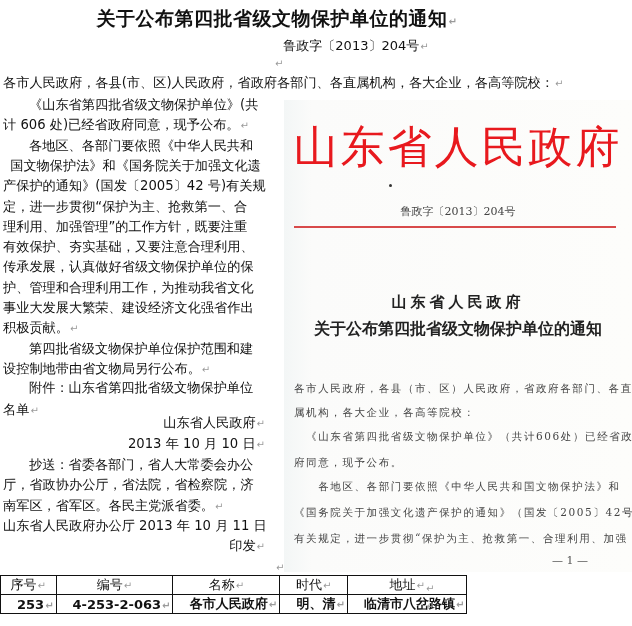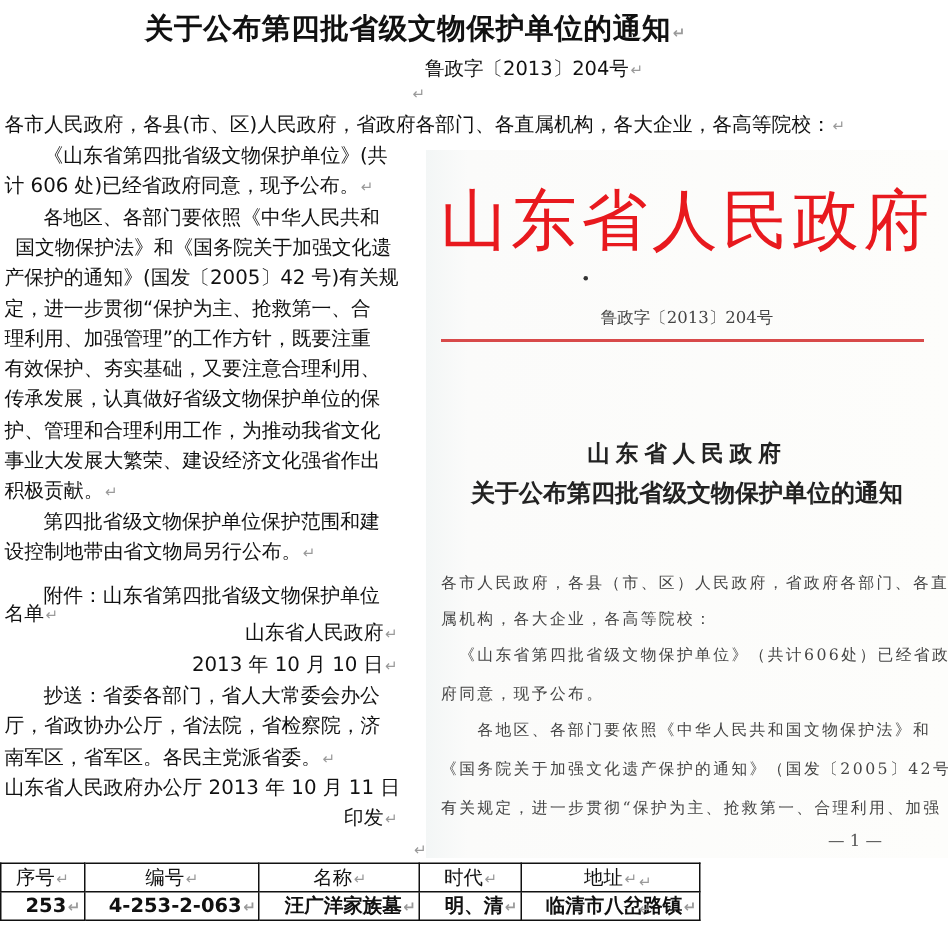--- a/index.html
+++ b/index.html
@@ -52,21 +52,21 @@
     <div class="lp" style="top: 176.2px;"><span>产保护的通知》(国发〔2005〕42 号)有关规</span></div>
     <div class="lp" style="top: 196.5px;"><span>定，进一步贯彻“保护为主、抢救第一、合</span></div>
     <div class="lp" style="top: 216.8px;"><span>理利用、加强管理”的工作方针，既要注重</span></div>
     <div class="lp" style="top: 237.1px;"><span>有效保护、夯实基础，又要注意合理利用、</span></div>
     <div class="lp" style="top: 257.4px;"><span>传承发展，认真做好省级文物保护单位的保</span></div>
     <div class="lp" style="top: 277.7px;"><span>护、管理和合理利用工作，为推动我省文化</span></div>
     <div class="lp" style="top: 298px;"><span>事业大发展大繁荣、建设经济文化强省作出</span></div>
     <div class="lp" style="top: 318.3px;"><span>积极贡献。</span><span class="mark">↵</span></div>
     <div class="lp" style="top: 338.6px;"><span class="ind"></span><span>第四批省级文物保护单位保护范围和建</span></div>
     <div class="lp" style="top: 358.9px;"><span>设控制地带由省文物局另行公布。</span><span class="mark">↵</span></div>
-    <div class="lp" style="top: 388px;"><span class="ind"></span><span>附件：山东省第四批省级文物保护单位</span></div>
+    <div class="lp" style="top: 378px;"><span class="ind"></span><span>附件：山东省第四批省级文物保护单位</span></div>
     <div class="lp" style="top: 399.5px;"><span>名单</span><span class="mark">↵</span></div>
   </div>
 
 <div class="lp right" style="top:413px;"><span>山东省人民政府</span><span class="mark">↵</span></div>
 <div class="lp right" style="top:434px;"><span>2013 年 10 月 10 日</span><span class="mark">↵</span></div>
 
 <div id="cc-lines">
     <div class="lp" style="top: 455px;"><span class="ind"></span><span>抄送：省委各部门，省人大常委会办公</span></div>
     <div class="lp" style="top: 475.3px;"><span>厅，省政协办公厅，省法院，省检察院，济</span></div>
     <div class="lp" style="top: 495.6px;"><span>南军区，省军区。各民主党派省委。</span><span class="mark">↵</span></div>
@@ -100,20 +100,20 @@
       <tr>
     <td style="width:32px"><span>序号</span><span class="mark">↵</span></td>
     <td style="width:94px"><span>编号</span><span class="mark">↵</span></td>
     <td style="width:102px"><span>名称</span><span class="mark">↵</span></td>
     <td style="width:56px"><span>时代</span><span class="mark">↵</span></td>
     <td style="width:110px"><span>地址</span><span class="mark">↵</span></td>
   </tr>
   <tr class="val">
     <td><span>253</span><span class="mark">↵</span></td>
     <td><span>4-253-2-063</span><span class="mark">↵</span></td>
-    <td><span>汪广洋家族墓</span><span class="mark">↵</span></td>
+    <td><span>各市人民政府</span><span class="mark">↵</span></td>
     <td><span>明、清</span><span class="mark">↵</span></td>
     <td><span>临清市八岔路镇</span><span class="mark">↵</span></td>
   </tr>
 </tbody>
   </table>
 <div id="tblmark1" class="mark">↵</div>
 <div id="tblmark2" class="mark">↵</div>
 
 </body></html>

